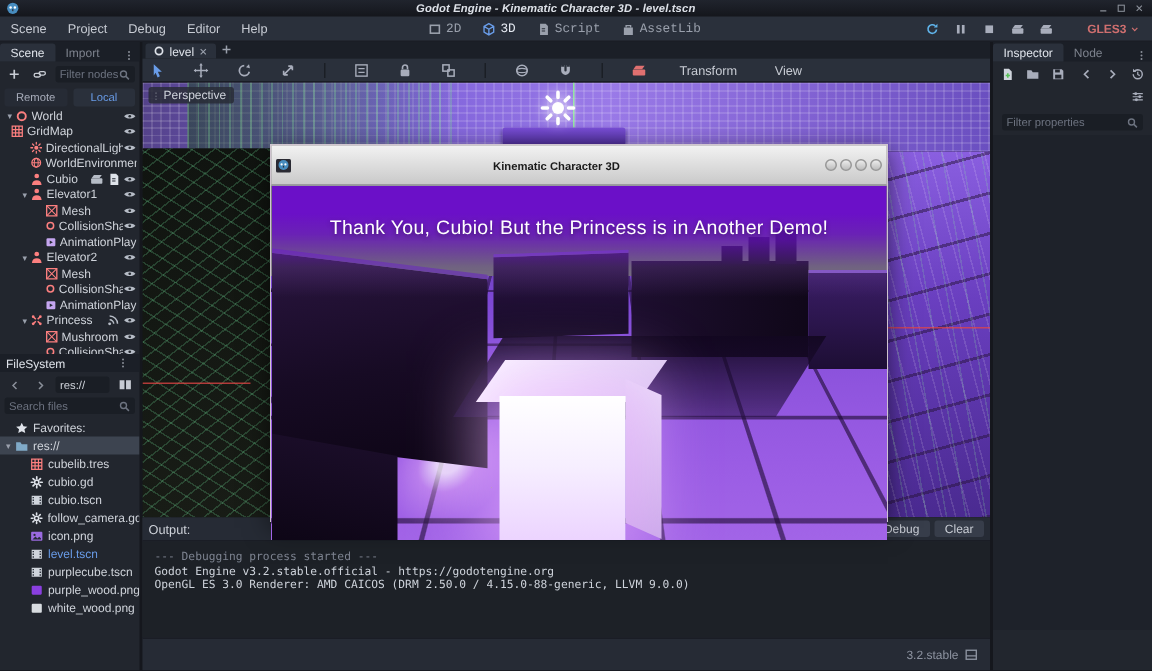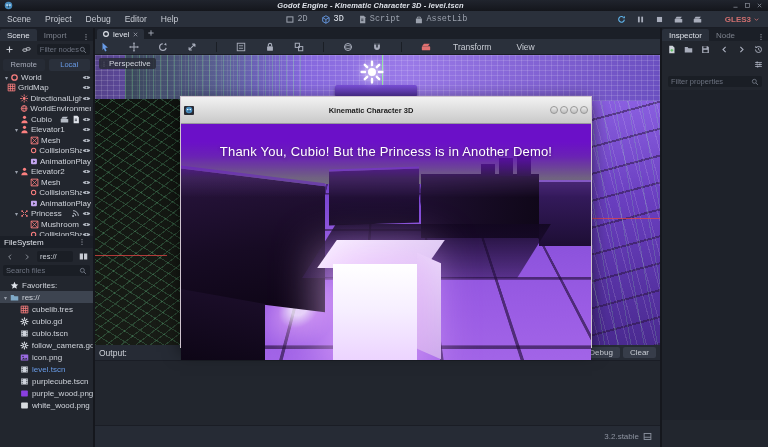--- a/index.html
+++ b/index.html
@@ -800,20 +800,25 @@
     </div>
   </div>
 
   <div id="output-panel">
     <div id="output-header">
       <span>Output:</span>
       <span class="sp"></span>
       <span class="obtn">Debug</span>
       <span class="obtn">Clear</span>
     </div>
+    <div id="output-body">
+        <div class="dim ">--- Debugging process started ---</div>
+        <div class="">Godot Engine v3.2.stable.official - https://godotengine.org</div>
+        <div class="">OpenGL ES 3.0 Renderer: AMD CAICOS (DRM 2.50.0 / 4.15.0-88-generic, LLVM 9.0.0)</div>
+      </div>
   </div>
 
   <div id="bottom-bar">
     <span id="version">
       <span>3.2.stable</span>
       <span id="ver-ico">
           <svg viewBox="0 0 12 12" style="width:9px;height:9px;color:#8d93a0">
             <rect x="1.5" y="2" width="9" height="8" fill="none" stroke="currentColor" stroke-width="1.2"></rect>
             <path stroke="currentColor" stroke-width="1.2" d="M1.5 7h9"></path>
           </svg>

